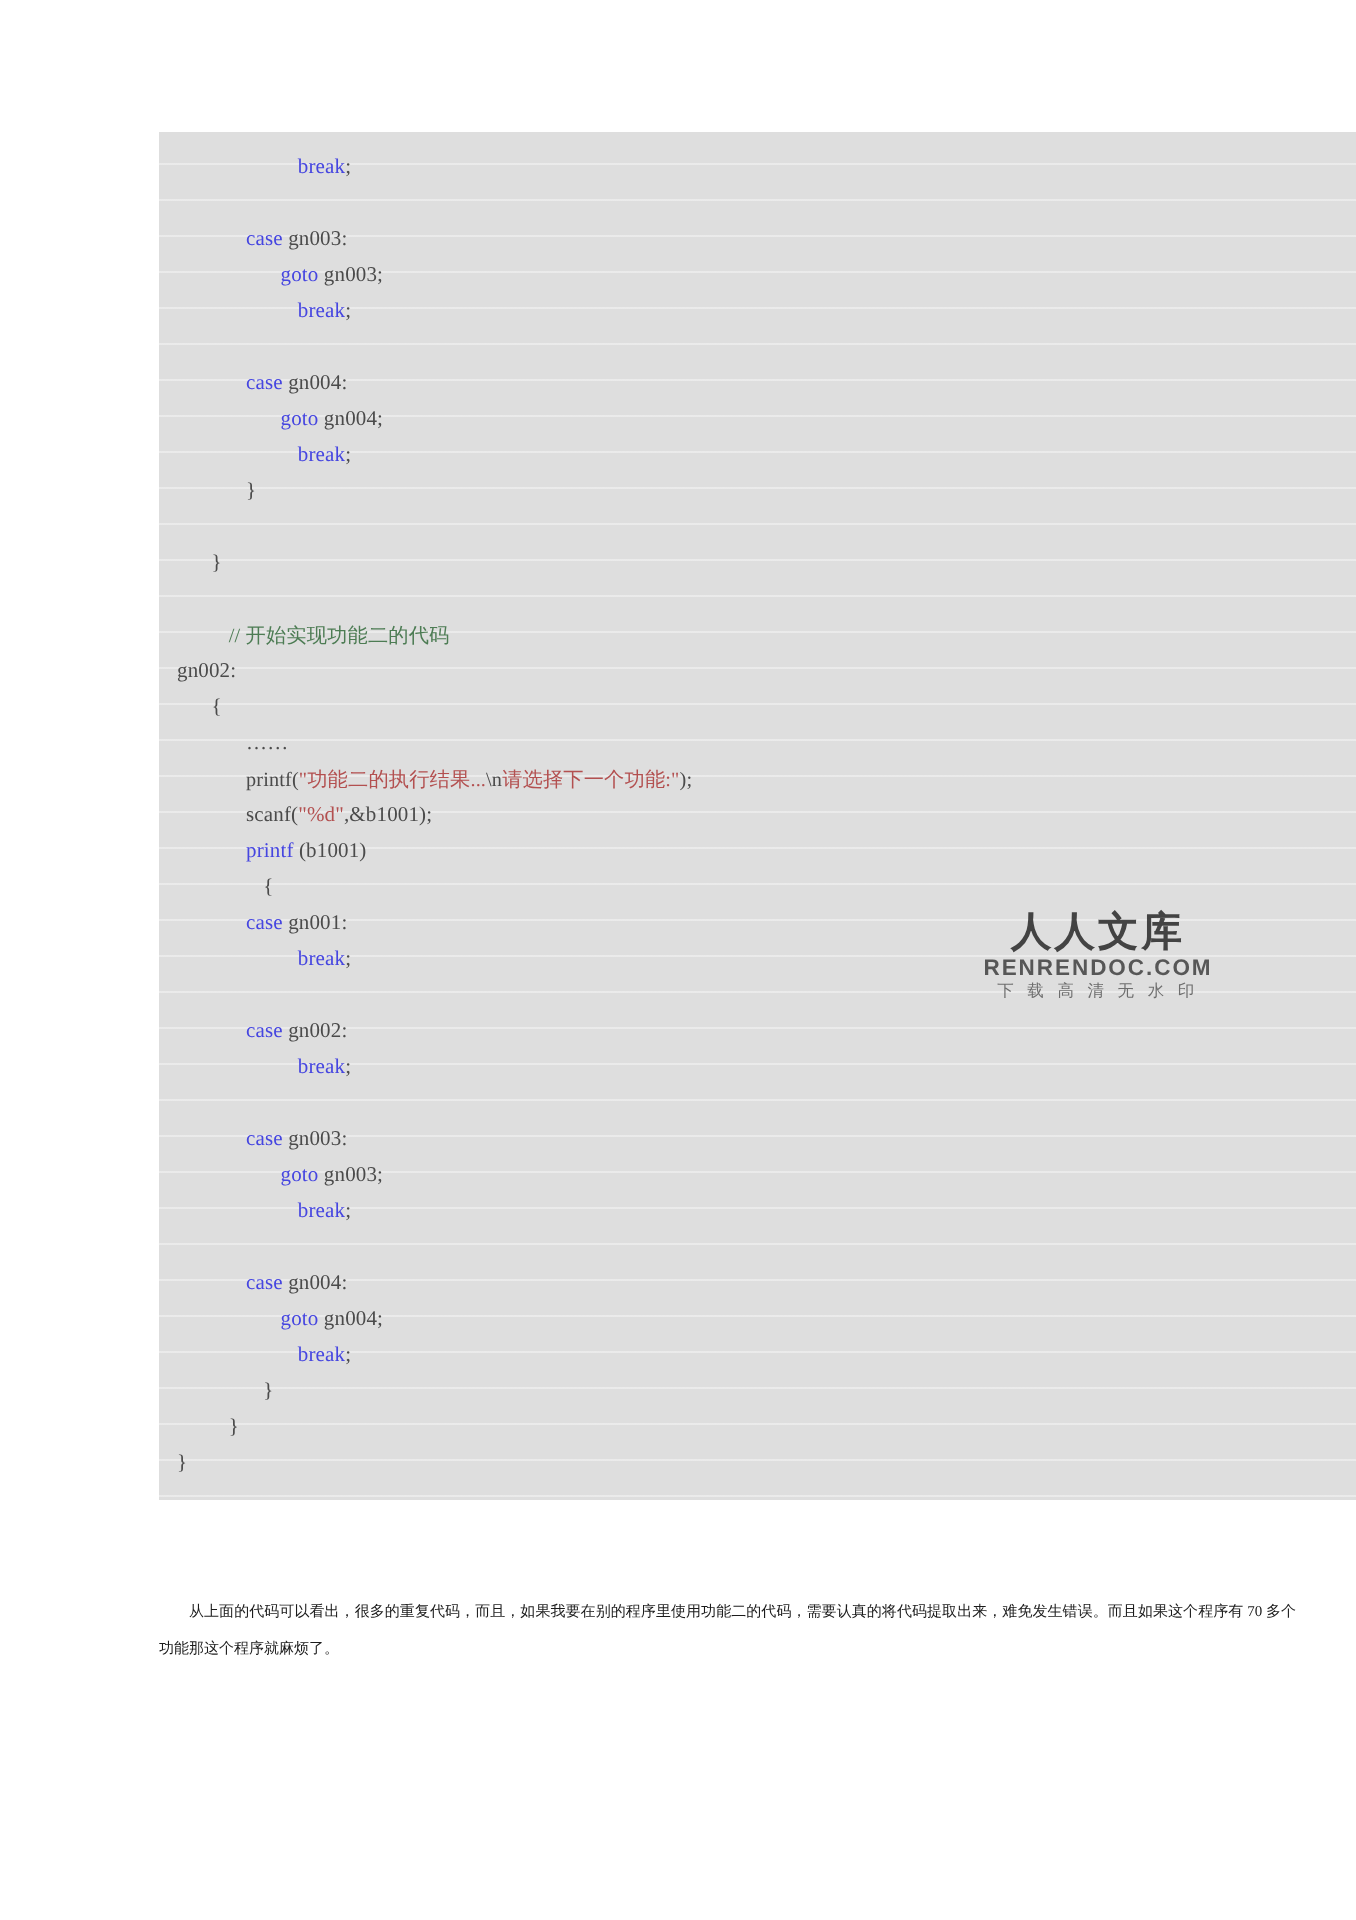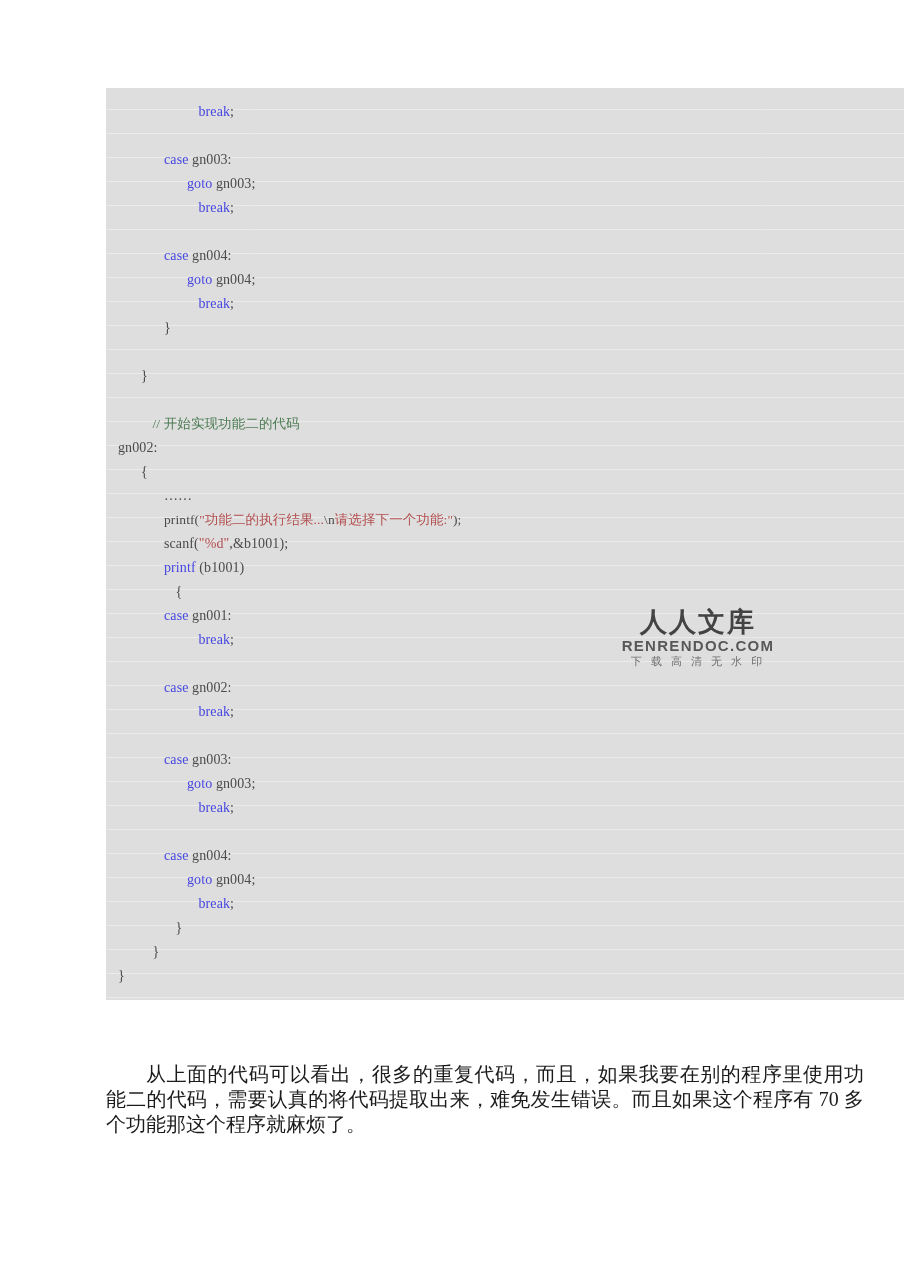--- a/index.html
+++ b/index.html
@@ -59,21 +59,21 @@
   .kw   { color: #4646e0; }
   .id   { color: #4b4b4b; }
   .cmt  { color: #4d7c54; }
   .str  { color: #b35050; }
   .pun  { color: #4b4b4b; }
   .lbl  { color: #4b4b4b; }
 
   
   .watermark {
     position: absolute;
-    left: 618px;
+    left: 652px;
     top: 606px;
     width: 160px;
     text-align: center;
     user-select: none;
     opacity: 0.82;
   }
   .wm-cn {
     font-family: "DejaVu Serif", "Liberation Serif", serif;
     font-size: 27px;
     font-weight: 700;
@@ -99,21 +99,21 @@
     line-height: 16px;
     white-space: nowrap;
   }
 
   
   .prose {
     position: absolute;
     left: 106px;
     width: 758px;
     font-family: "Liberation Serif", "DejaVu Serif", serif;
-    font-size: 20px;
+    font-size: 10px;
     line-height: 25px;
     color: #1b1b1b;
     text-align: justify;
     text-justify: inter-character;
   }
   .prose p {
     margin: 0 0 18px 0;
     text-indent: 2em;
   }
 </style>

